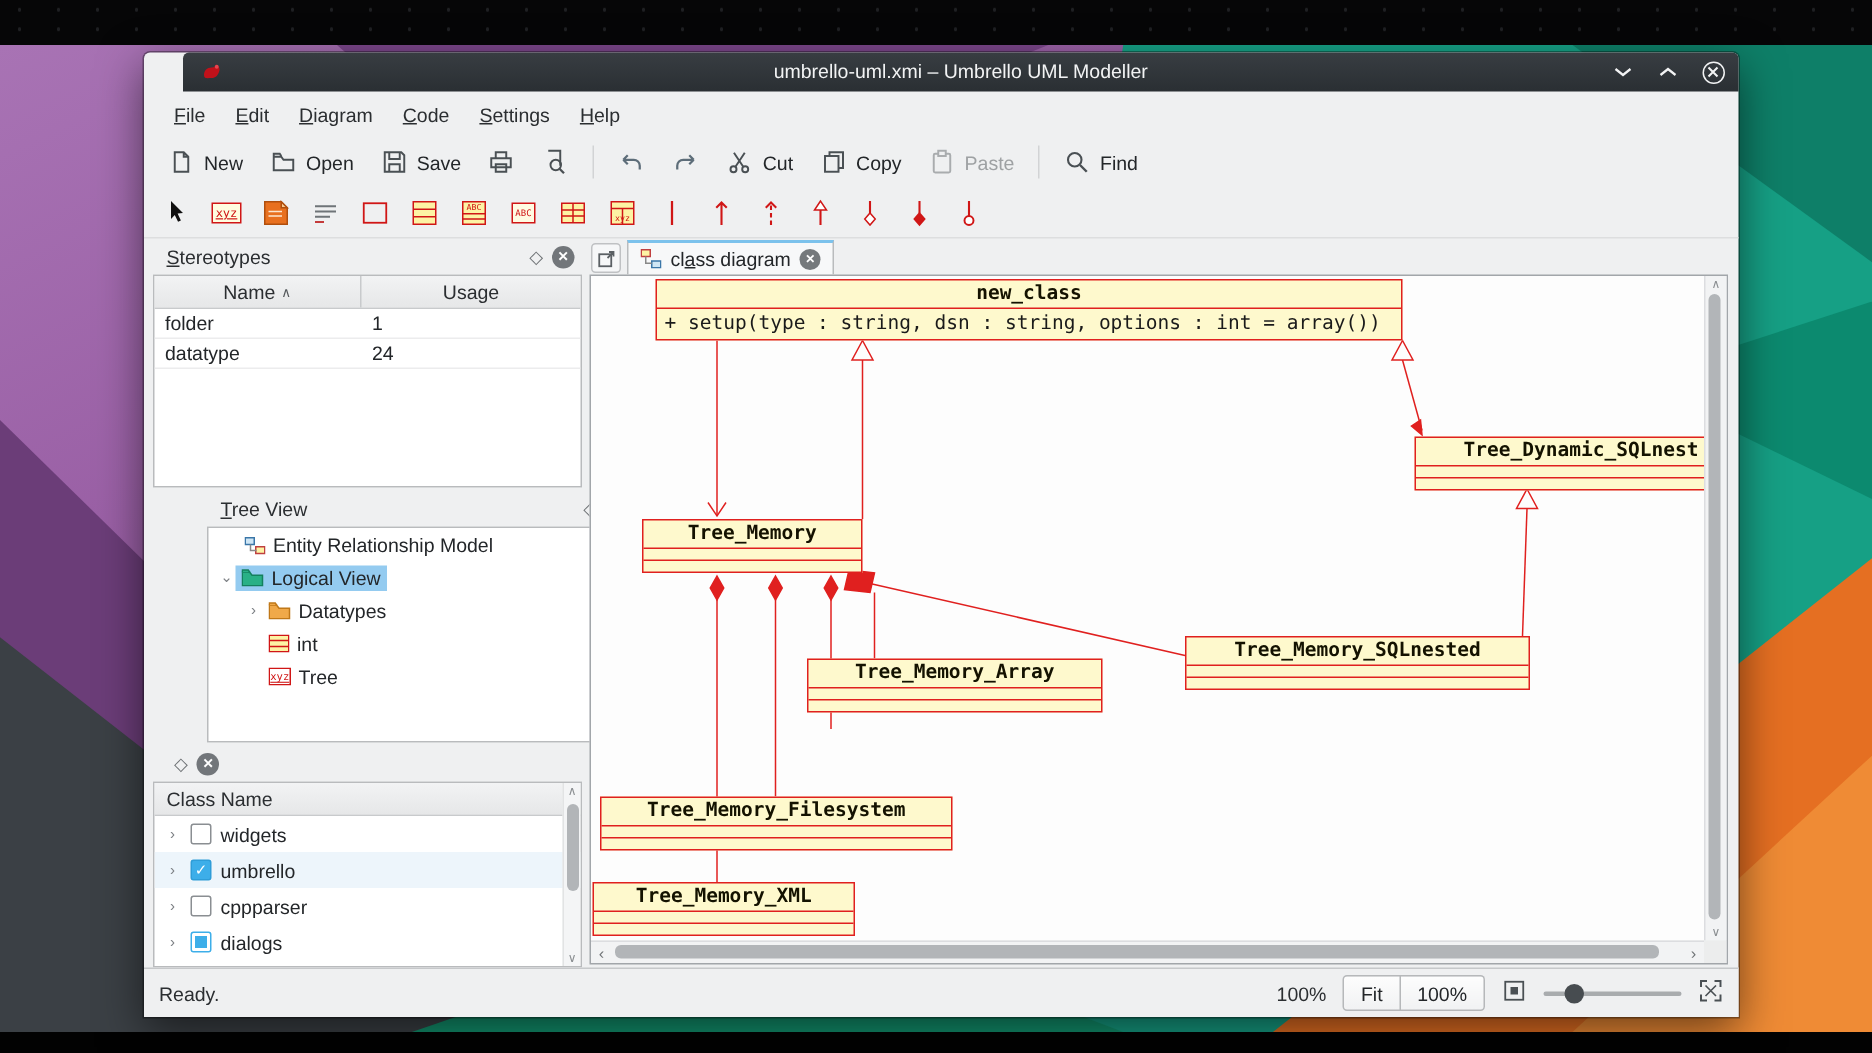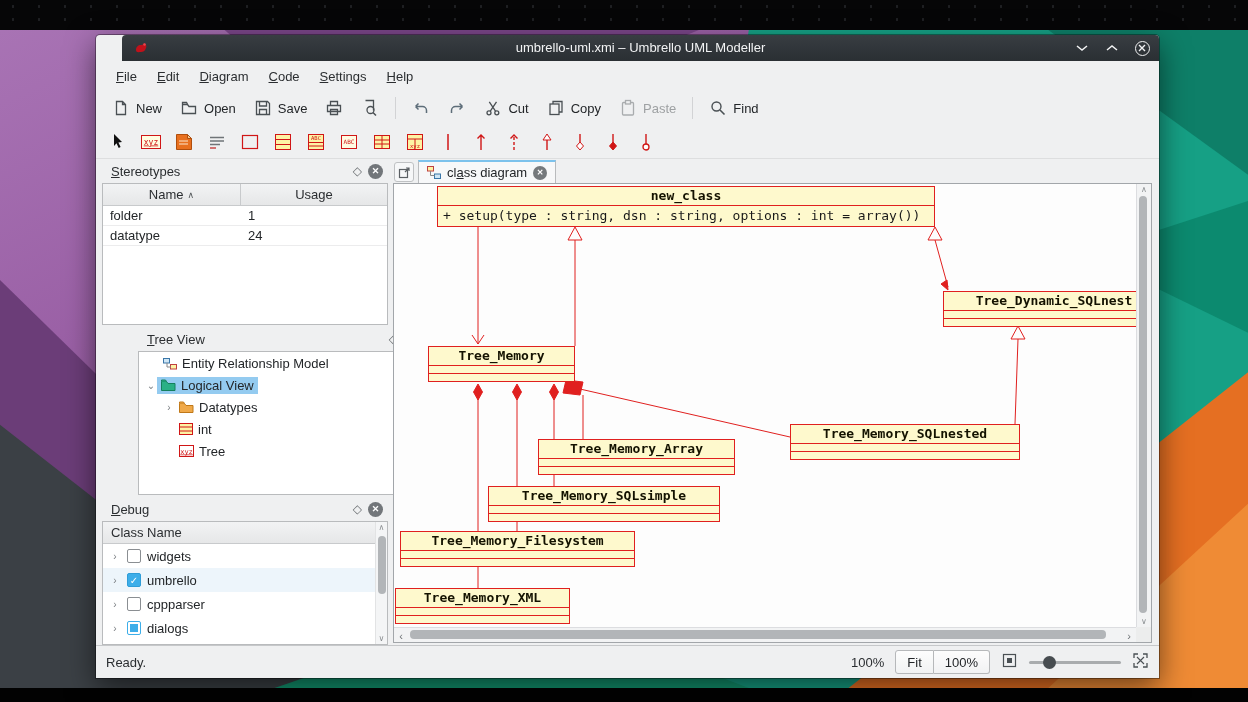--- a/index.html
+++ b/index.html
@@ -463,21 +463,20 @@
         <div class="tree-scroll">
           <span class="sc-up">∧</span>
           <div class="thumb" style="top:28px; height:88px;"></div>
           <span class="sc-dn">∨</span>
         </div>
       </div>
     </div>
 
     <div class="dock" id="dock-debug" style="top:338px; bottom:0;">
       <div class="dock-head">
-        <span class="dtitle fl-accel">Debug</span>
         <span class="dock-btn">◇</span>
         <span class="dock-close">✕</span>
       </div>
       <div class="dock-body">
         <div class="dbg-header">
           <span>Class Name</span>
         </div>
         <div class="dbg-row">
           <span class="expander">›</span>
           <span class="cb"></span>
@@ -578,25 +577,20 @@
             <div class="uml-comp"></div>
             <div class="uml-comp"></div>
           </div>
 
           <div class="uml-class" style="left:144px; top:255px; width:197px;">
             <div class="uml-title">Tree_Memory_Array</div>
             <div class="uml-comp"></div>
             <div class="uml-comp"></div>
           </div>
 
-          <div class="uml-class" style="left:94px; top:302px; width:232px;">
-            <div class="uml-title">Tree_Memory_SQLsimple</div>
-            <div class="uml-comp"></div>
-            <div class="uml-comp"></div>
-          </div>
 
           <div class="uml-class" style="left:6px; top:347px; width:235px;">
             <div class="uml-title">Tree_Memory_Filesystem</div>
             <div class="uml-comp"></div>
             <div class="uml-comp"></div>
           </div>
 
           <div class="uml-class" style="left:1px; top:404px; width:175px;">
             <div class="uml-title">Tree_Memory_XML</div>
             <div class="uml-comp"></div>

